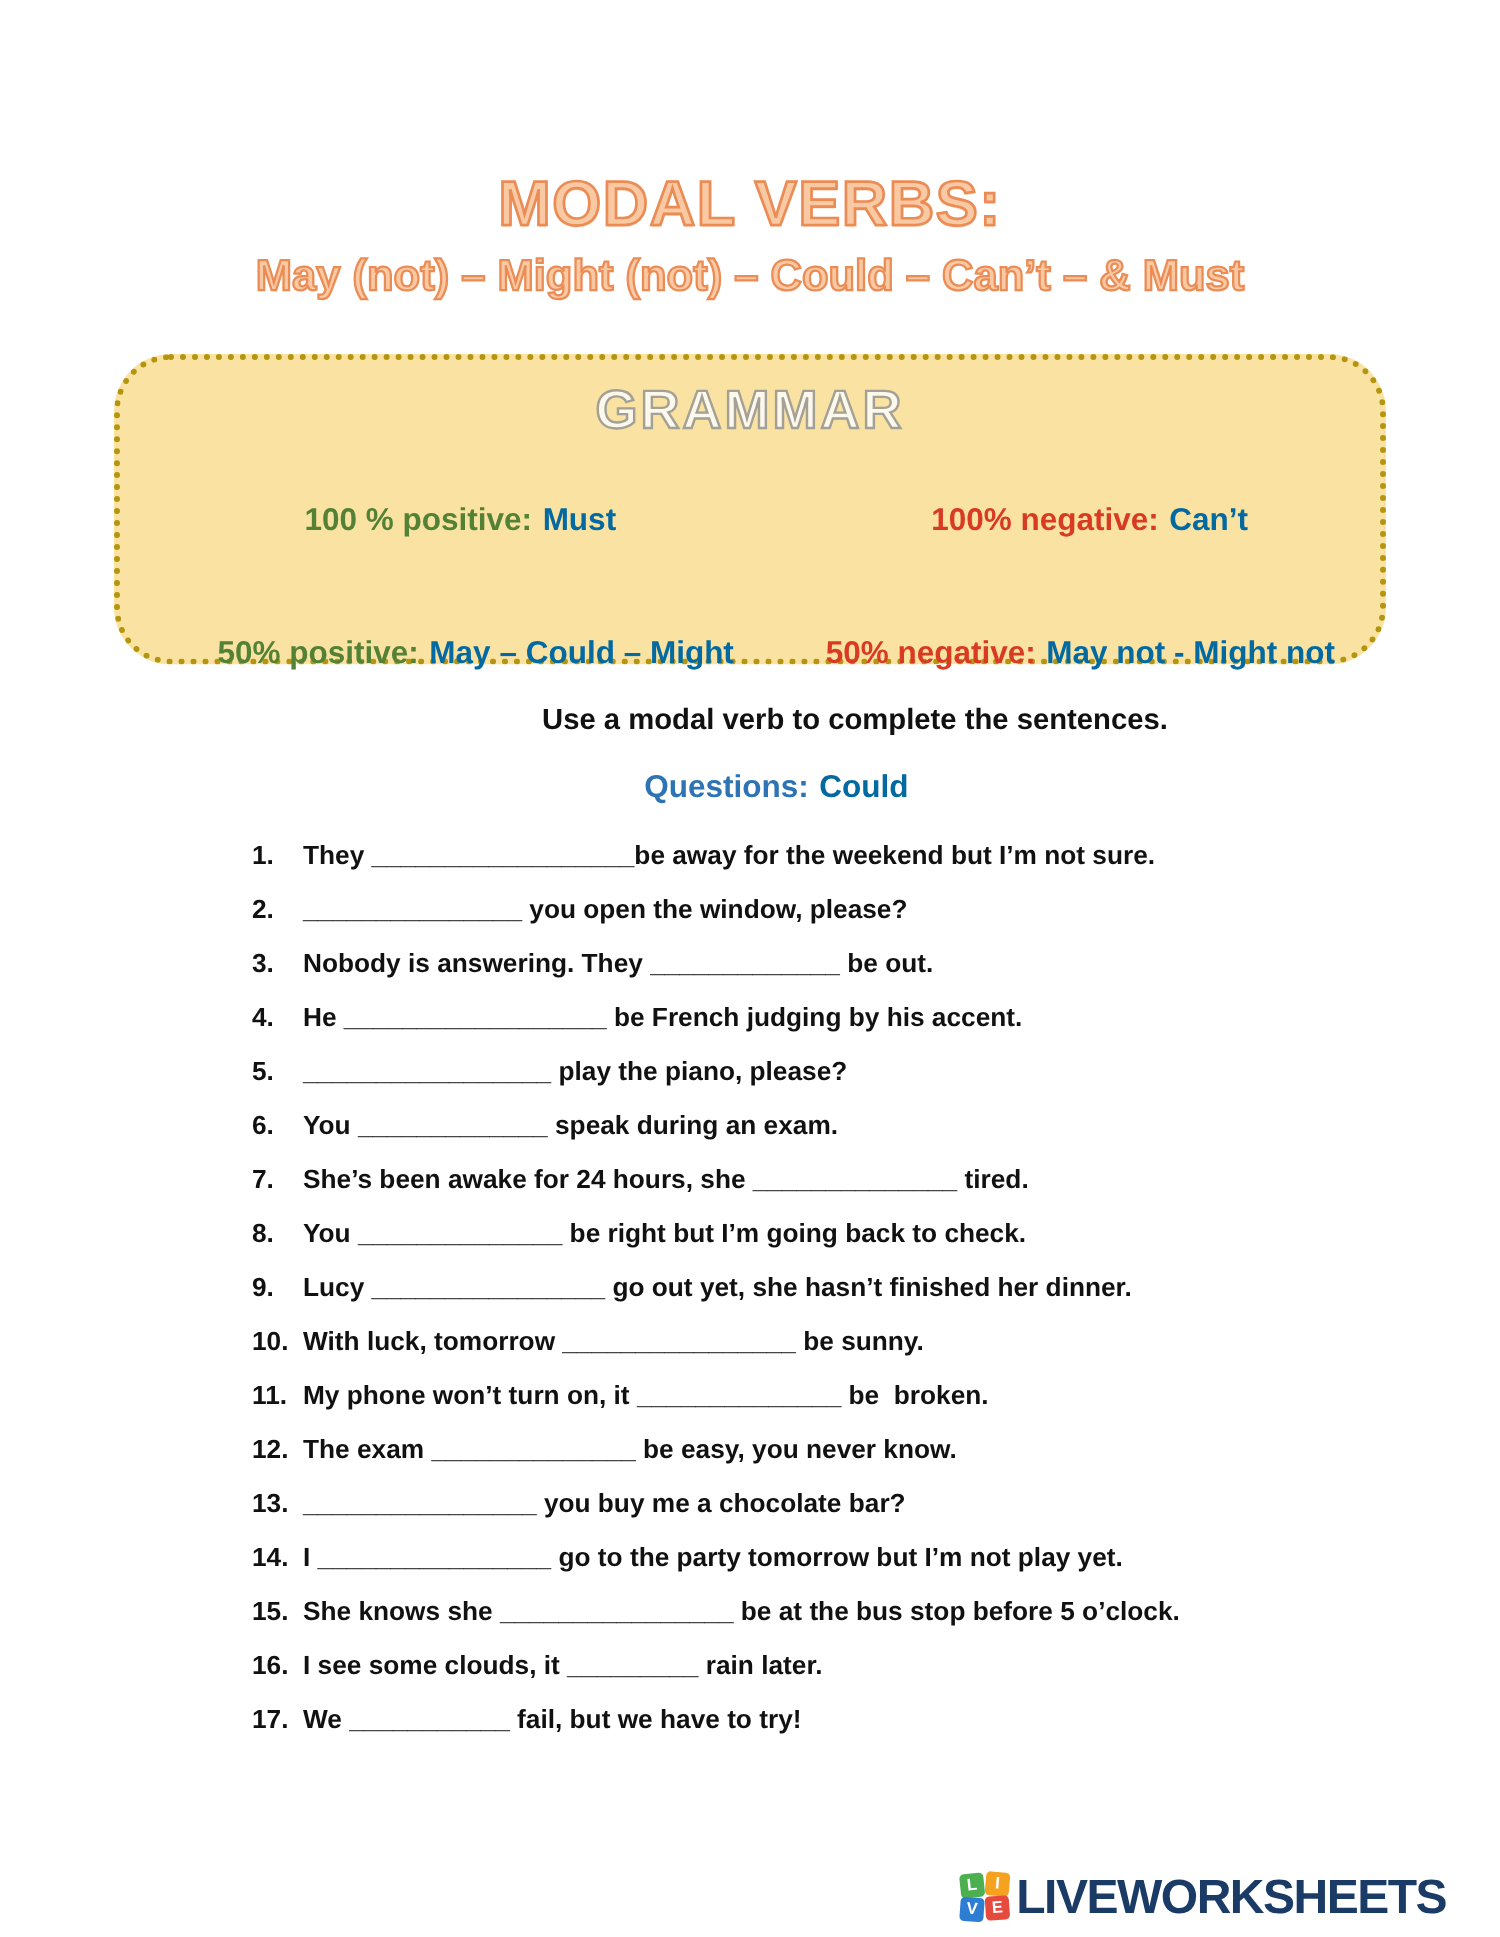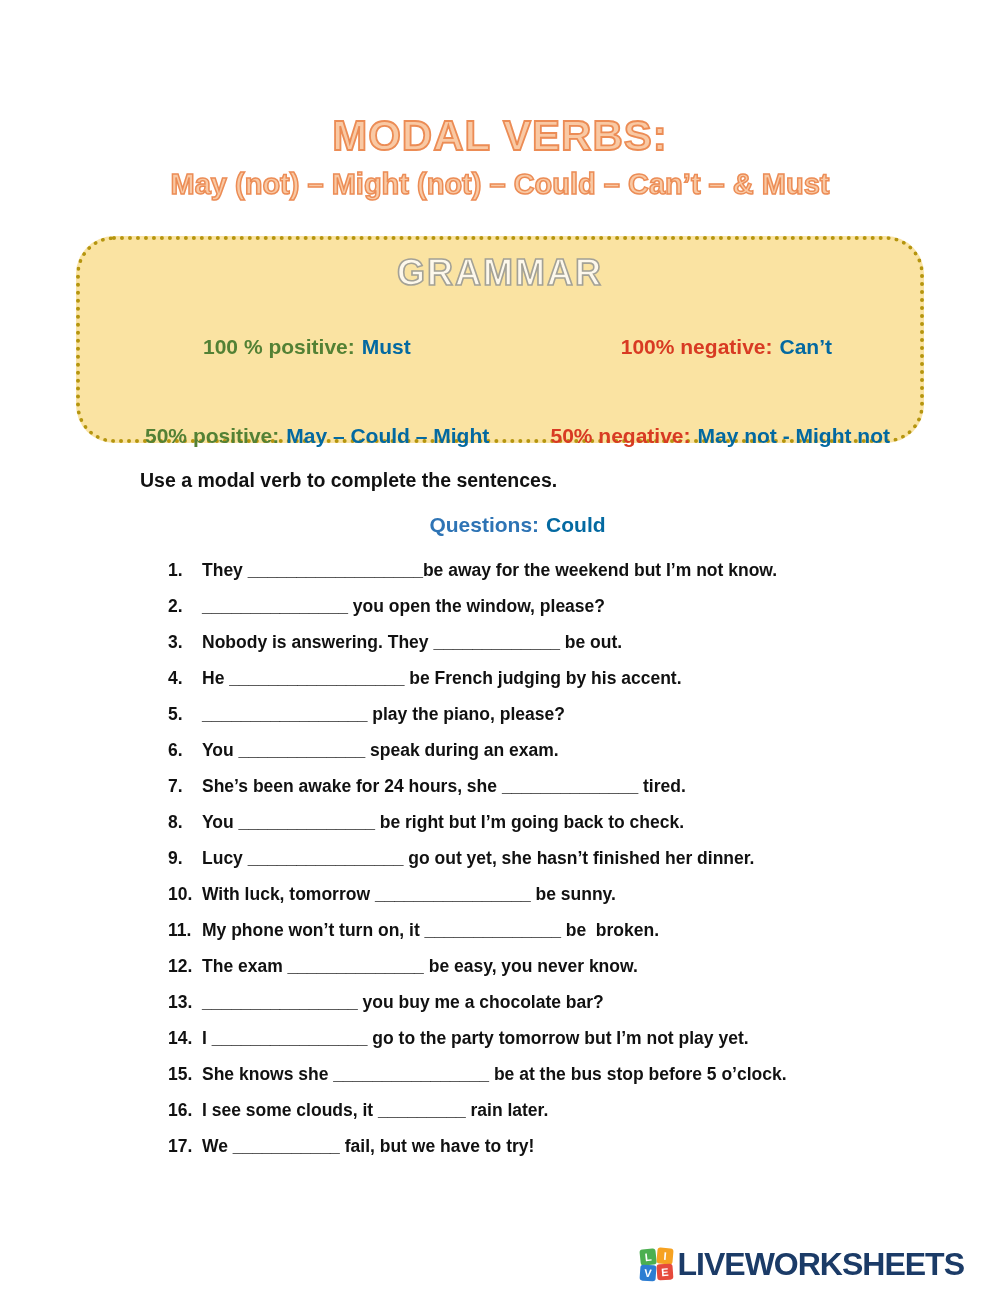--- a/index.html
+++ b/index.html
@@ -37,21 +37,21 @@
   .rule { white-space:pre-wrap; }
   .lbl { margin-right:7px; }
   .lbl.green { color:#538135; }
   .lbl.red   { color:#d83a23; }
   .lbl.blue  { color:#2e74b5; }
   .val { color:#0369a1; }
 
   
   .instruction {
     margin:26px 0 0 140px;
-    font-size:19.5px; font-weight:bold; color:#111;
+    font-size:19.5px; font-weight:bold; color:#111;text-align:center;
   }
 
   
   .exercise { margin:60px 0 0 168px; }
   .ex-row { display:flex; line-height:36px; font-size:17.5px; font-weight:bold; color:#111; }
   .ex-num { width:34px; flex:0 0 34px; }
   .ex-text { white-space:pre-wrap; }
 
   
   .footer-logo {
@@ -107,21 +107,21 @@
       <span class="lbl blue">Questions:</span><span class="val">Could</span>
     </div>
   </div>
 </div>
 
 <div class="instruction">Use a modal verb to complete the sentences.</div>
 
 <div class="exercise">
   <div class="ex-row">
       <span class="ex-num">1.</span>
-      <span class="ex-text">They __________________be away for the weekend but I’m not know.</span>
+      <span class="ex-text">They __________________be away for the weekend but I’m not sure.</span>
     </div>
   <div class="ex-row">
       <span class="ex-num">2.</span>
       <span class="ex-text">_______________ you open the window, please?</span>
     </div>
   <div class="ex-row">
       <span class="ex-num">3.</span>
       <span class="ex-text">Nobody is answering. They _____________ be out.</span>
     </div>
   <div class="ex-row">

